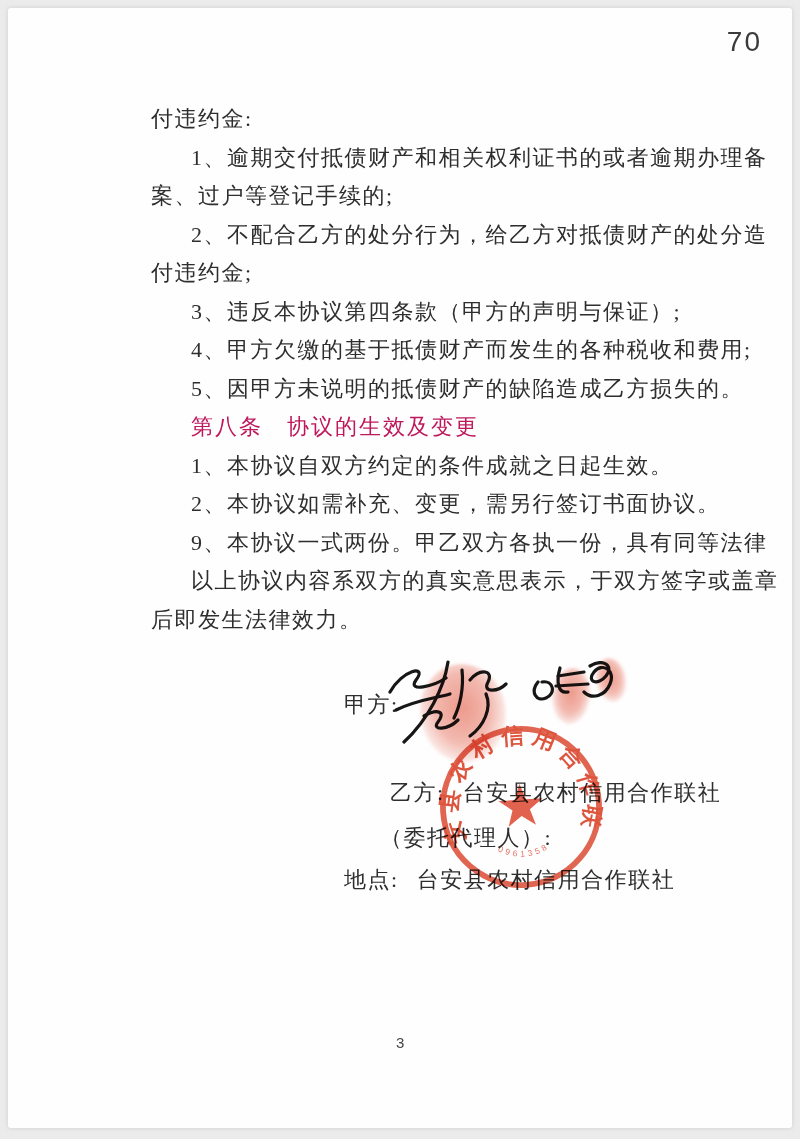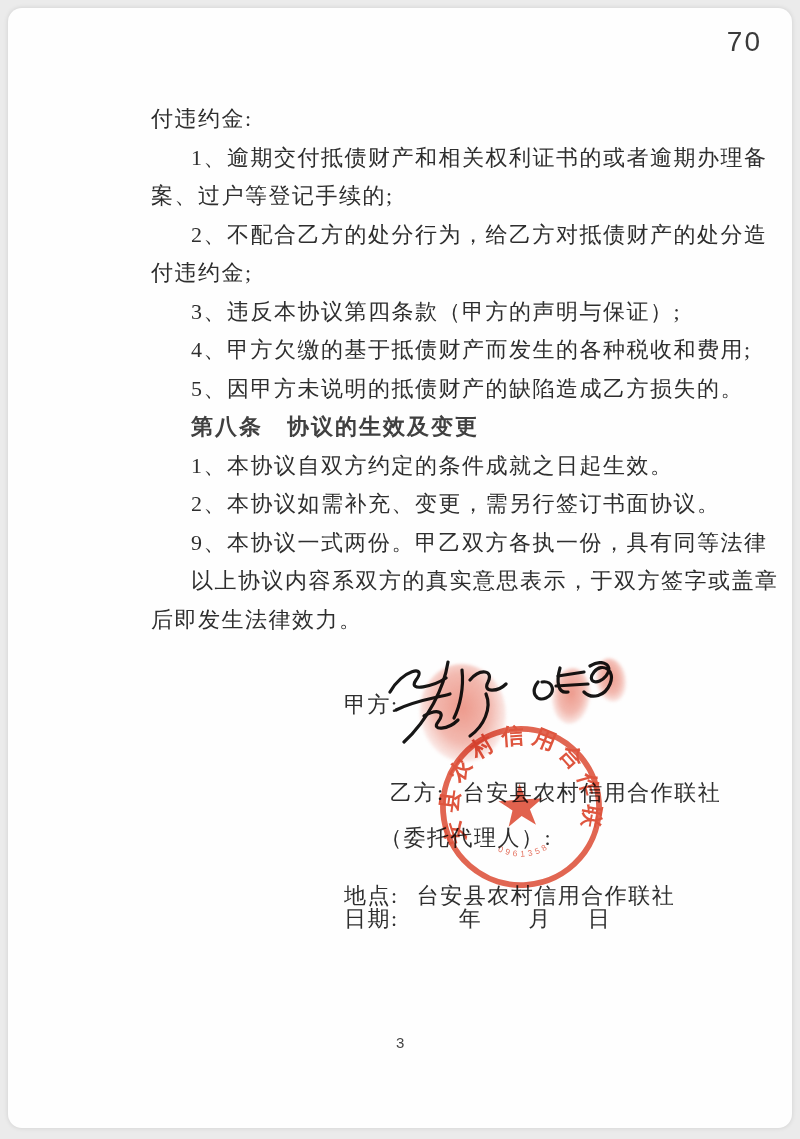--- a/index.html
+++ b/index.html
@@ -11,21 +11,21 @@
     overflow: hidden;
   }
   .frame {
     position: absolute; inset: 0;
     background: #ebebeb;
   }
   .sheet {
     position: absolute;
     left: 8px; top: 8px; right: 8px; bottom: 11px;
     background: #fefefe;
-    border-radius: 14px;
+    border-radius: 3px;
     box-shadow: 0 0 5px rgba(0,0,0,0.12);
   }
   .pageno-top {
     position: absolute;
     top: 18px; right: 30px;
     font-family: "Liberation Sans", "DejaVu Sans", sans-serif;
     font-size: 28px;
     letter-spacing: 2px;
     color: #3b3b3b;
   }
@@ -37,34 +37,34 @@
   }
   .line {
     font-size: 22px;
     letter-spacing: 1.5px;
     color: #2e2e2e;
     line-height: 38.5px;
     height: 38.5px;
     white-space: nowrap;
   }
   .line.indent { padding-left: 40px; }
-  .line.bold { font-weight: 700; color: #404040; letter-spacing: 2px; }
+  .line.bold { font-weight: 400; color: #be185d; letter-spacing: 2px; }
   .sig-row {
     position: absolute;
     font-size: 22px;
     letter-spacing: 1.5px;
     color: #2e2e2e;
     white-space: nowrap;
     z-index: 1;
   }
   .sig-row .val { margin-left: 18px; }
   .row-party-a  { left: 336px; top: 682px; }
   .row-party-b  { left: 336px; top: 770px; margin-left: 46px; }
   .row-agent    { left: 372px; top: 815px; }
-  .row-location { left: 336px; top: 857px; margin-top: 16px; }
+  .row-location { left: 336px; top: 857px; }
   .row-date     { left: 336px; top: 896px; }
   .row-date .year  { margin-left: 60px; }
   .row-date .month { margin-left: 46px; }
   .row-date .day   { margin-left: 36px; }
   .thumbprint {
     position: absolute;
     border-radius: 50%;
     background: radial-gradient(ellipse at 50% 45%,
       rgba(224,73,48,0.55) 0%,
       rgba(224,73,48,0.38) 45%,
@@ -179,19 +179,16 @@
     </div>
 
     <div class="sig-row row-agent">
       <span>（委托代理人）:</span>
     </div>
 
     <div class="sig-row row-location">
       <span>地点:</span><span class="val">台安县农村信用合作联社</span>
     </div>
 
-    <div class="sig-row row-date">
-      <span>日期:</span><span class="year">年</span><span class="month">月</span><span class="day">日</span>
-    </div>
 
     <div class="pageno-bottom">3</div>
   </div>
 </div>
 
 </body></html>

